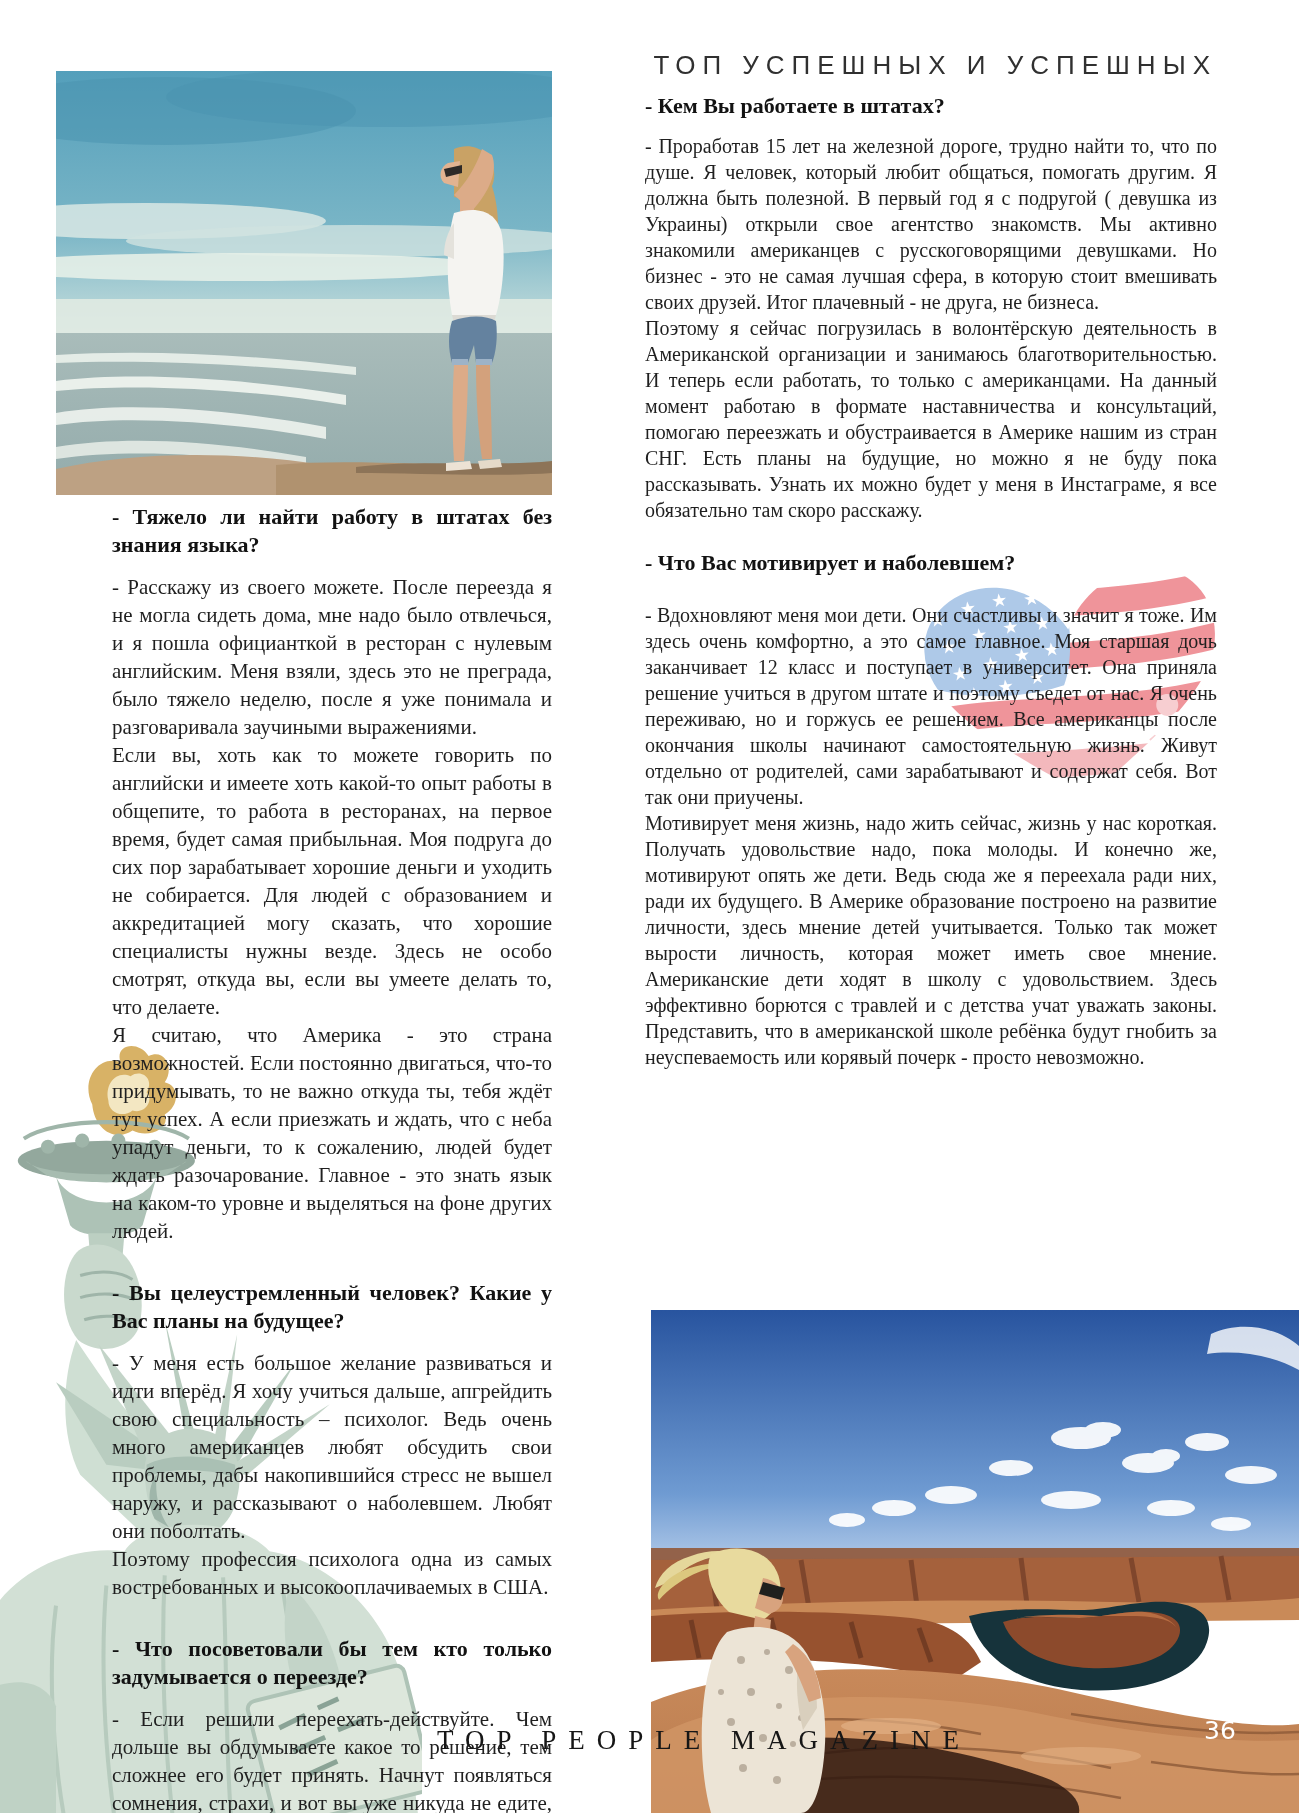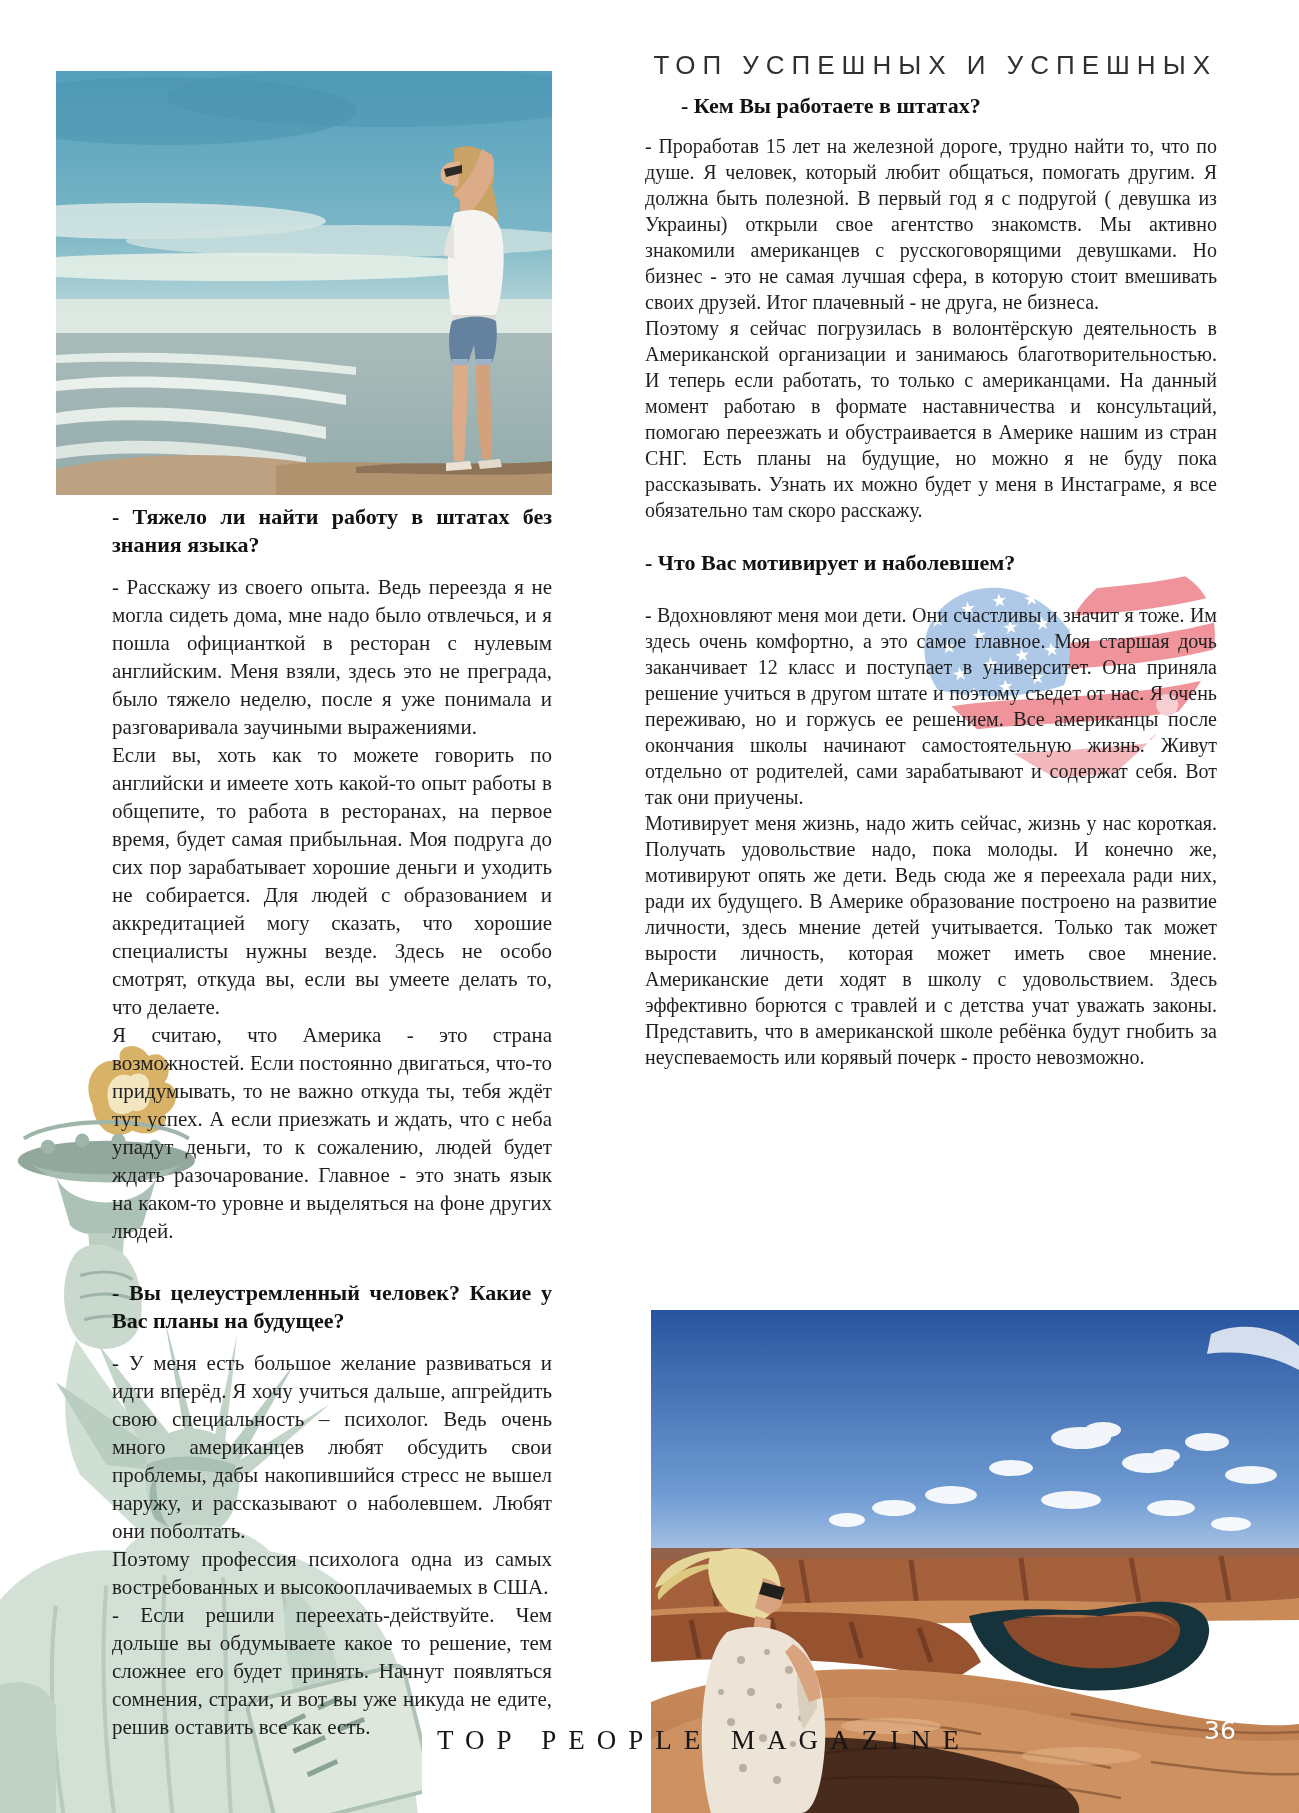--- a/index.html
+++ b/index.html
@@ -27,21 +27,21 @@
 
   
   .col{position:absolute;z-index:3;text-align:justify;}
   .col p{margin:0;}
   .col h2{font-size:22px;line-height:28px;margin:0;color:#121212;}
   .left-col{left:112px;top:503px;width:440px;font-size:21px;line-height:28px;}
   .left-col h2{margin:34px 0 14px;}
   .left-col h2.first{margin-top:0;}
   .right-col{left:645px;top:92px;width:572px;font-size:20px;line-height:26px;}
   .right-col h2{line-height:27px;margin:26px 0 26px;}
-  .right-col h2.first{margin-top:0;margin-bottom:14px;margin-left:36px;}
+  .right-col h2.first{margin-top:0;margin-bottom:14px;}
 
   
   .footer-title{position:absolute;left:437px;top:1725px;z-index:5;
     font-family:"Liberation Serif","DejaVu Serif",serif;
     font-size:27px;letter-spacing:12px;color:#161616;white-space:nowrap;}
   .page-number{position:absolute;left:1204px;top:1716px;z-index:6;
     font-family:"DejaVu Sans","Liberation Sans",sans-serif;
     font-size:25px;font-weight:normal;color:#ffffff;}
 </style>
 </head>
@@ -143,26 +143,27 @@
         <path d="M420,294 C420,326 422,360 426,388 L436,388 C436,356 434,322 434,294 Z" fill="#d3a17c"></path>
 
         <path d="M390,392 L414,390 L416,398 L390,400 Z" fill="#ece2d4"></path>
         <path d="M422,390 L444,388 L446,396 L424,398 Z" fill="#e5dac9"></path>
       </g>
     </svg>
   </figure>
 
   <section class="col left-col">
     <h2 class="first">- Тяжело ли найти работу в штатах без знания языка?</h2>
-    <p>- Расскажу из своего опыта. Ведь переезда я не могла сидеть дома, мне надо было отвлечься, и я пошла официанткой в ресторан с нулевым английским. Меня взяли, здесь это не преграда, было тяжело неделю, после я уже понимала и разговаривала заучиными выражениями.</p>
+    <p>- Расскажу из своего можете. После переезда я не могла сидеть дома, мне надо было отвлечься, и я пошла официанткой в ресторан с нулевым английским. Меня взяли, здесь это не преграда, было тяжело неделю, после я уже понимала и разговаривала заучиными выражениями.</p>
     <p>Если вы, хоть как то можете  говорить по английски и имеете хоть какой-то опыт работы в общепите, то работа в ресторанах, на первое время, будет самая прибыльная. Моя подруга до сих пор зарабатывает хорошие деньги и уходить не собирается. Для людей с образованием и аккредитацией могу сказать, что хорошие специалисты нужны везде. Здесь не особо смотрят, откуда вы, если вы умеете делать то, что делаете.</p>
     <p>Я считаю, что Америка - это страна возможностей. Если постоянно двигаться, что-то придумывать, то не важно откуда ты, тебя ждёт тут успех. А если приезжать и ждать, что с неба упадут деньги, то к сожалению, людей будет ждать разочарование. Главное - это знать язык на каком-то уровне и выделяться на фоне других людей.</p>
     <h2>- Вы целеустремленный человек? Какие у Вас планы на будущее?</h2>
     <p>- У меня есть большое желание развиваться и идти вперёд. Я хочу учиться дальше, апгрейдить свою специальность – психолог. Ведь очень много американцев любят обсудить свои проблемы, дабы накопившийся стресс не вышел наружу, и рассказывают о наболевшем. Любят они поболтать.</p>
     <p>Поэтому профессия психолога одна из самых востребованных и высокооплачиваемых в США.</p>
+    <h2>- Что посоветовали бы тем кто только задумывается о переезде?</h2>
     <p>- Если решили переехать-действуйте. Чем дольше вы обдумываете какое то решение, тем сложнее его будет принять. Начнут появляться сомнения, страхи, и вот вы уже никуда не едите, решив оставить все как есть.</p>
   </section>
 
   <svg class="flag" viewBox="0 0 326 252" xmlns="http://www.w3.org/2000/svg" aria-hidden="true">
     <defs>
       <clipPath id="heartclip">
         <path d="M163,240 C120,206 32,152 19,96 C8,49 49,13 97,21 C127,26 151,48 163,71 C175,45 204,21 240,19 C288,17 318,56 306,104 C293,158 208,206 163,240 Z"></path>
       </clipPath>
     </defs>
     <g transform="rotate(-7 163 126)" clip-path="url(#heartclip)" opacity="0.96">

